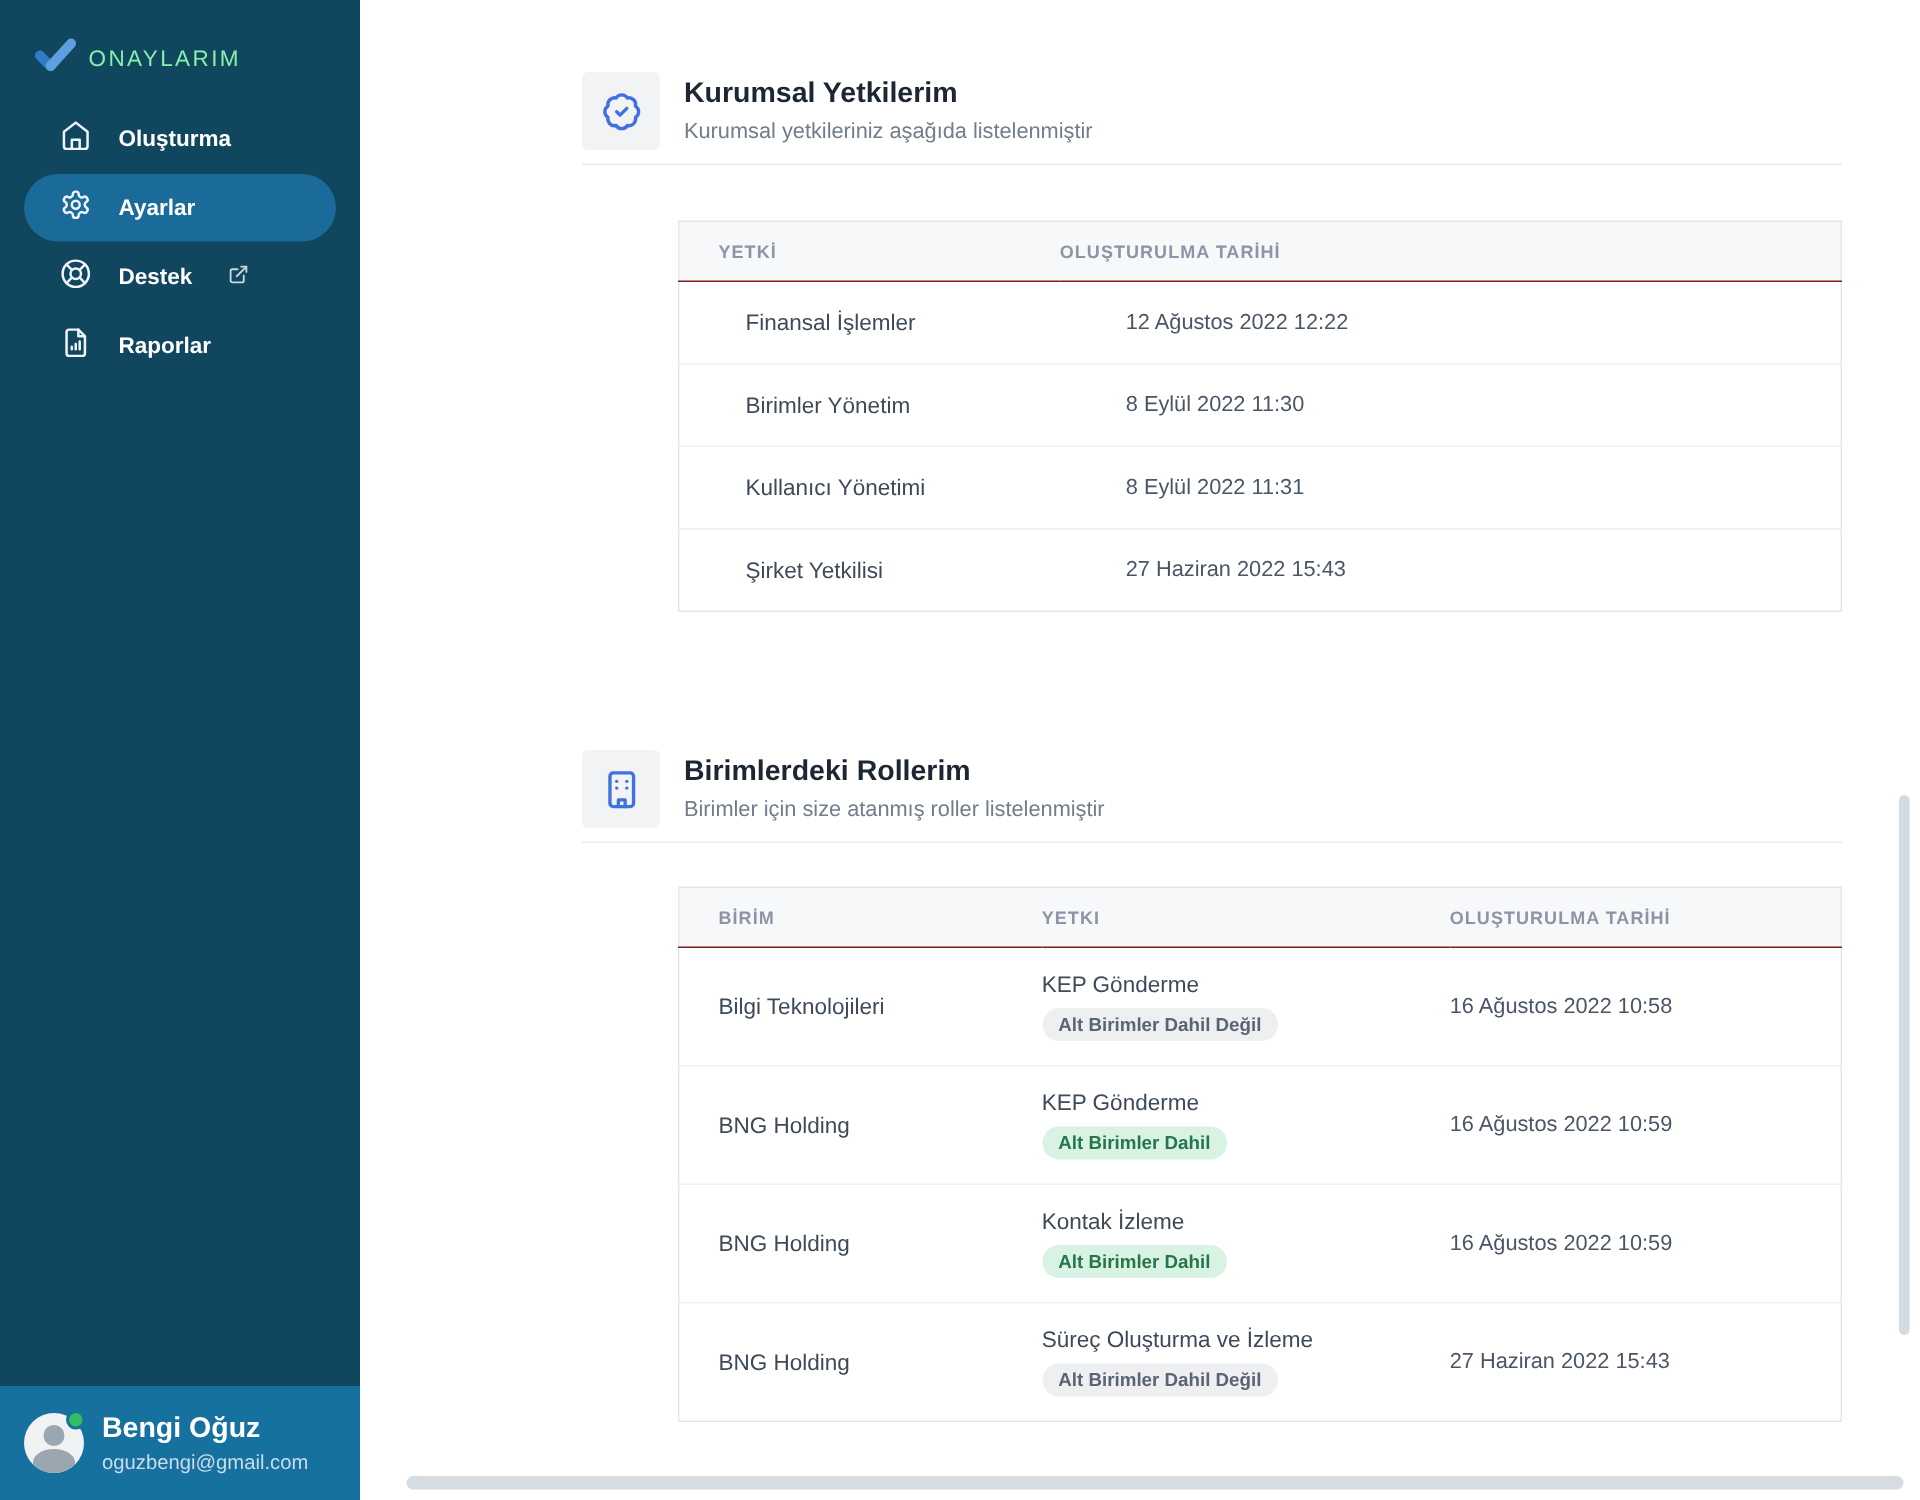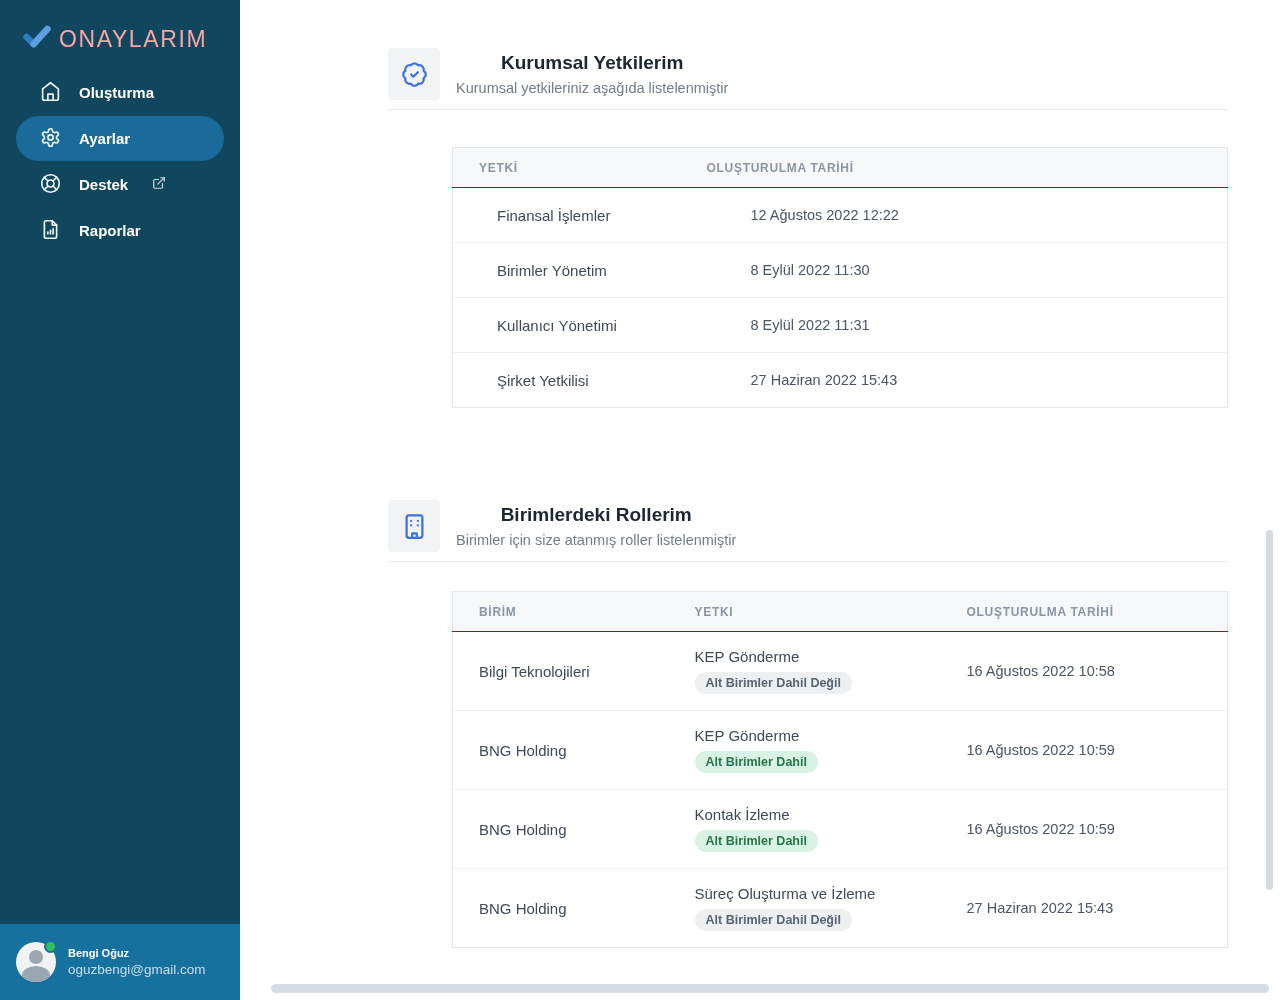--- a/index.html
+++ b/index.html
@@ -2,45 +2,45 @@
 <html><head>
 <meta charset="utf-8">
 <style>
   * { margin:0; padding:0; box-sizing:border-box; }
   html,body { width:1280px; height:1000px; overflow:hidden; background:#ffffff;
               font-family:"Liberation Sans","DejaVu Sans",sans-serif; }
 
   
   .sidebar { position:absolute; left:0; top:0; width:240px; height:1000px; background:#11465f; }
   .logo { position:absolute; top:22px; left:20px; display:flex; align-items:center; gap:5px; }
-  .logo-text { color:#fca5a5; font-size:23px; font-weight:500; letter-spacing:1.6px; }
+  .logo-text { color:#86efac; font-size:15px; font-weight:500; letter-spacing:1.6px; }
   .menu { position:absolute; top:70px; left:0; right:0; }
   .menu-item { height:45px; margin-bottom:1px; display:flex; align-items:center; gap:18px;
                padding-left:40px; color:#ffffff; font-size:15px; font-weight:700; cursor:pointer; }
   .menu-item.active { background:#1a6b99; border-radius:24px; margin-left:16px; margin-right:16px;
                       padding-left:24px; }
   .menu-item svg { flex:0 0 auto; }
   .ext { margin-left:6px; opacity:.9; }
   .user-strip { position:absolute; left:0; bottom:0; width:240px; height:76px; background:#17719f;
                 display:flex; align-items:center; padding-left:16px; gap:12px; cursor:pointer; }
   .avatar { position:relative; width:40px; height:40px; border-radius:50%; background:#f0f2f4;
             overflow:visible; flex:0 0 auto; }
   .avatar .head { position:absolute; left:13px; top:8px; width:14px; height:14px; border-radius:50%; background:#9aa6b0; }
   .avatar .body { position:absolute; left:6px; top:24px; width:28px; height:18px; border-radius:50% 50% 0 0; background:#9aa6b0; }
   .avatar-mask { position:absolute; inset:0; border-radius:50%; overflow:hidden; }
   .online-dot { position:absolute; right:-1px; top:-2px; width:13px; height:13px; border-radius:50%;
                 background:#2fbf5f; border:2px solid #17719f; }
-  .user-name { color:#ffffff; font-size:11px; font-weight:700; }
+  .user-name { color:#ffffff; font-size:19px; font-weight:700; }
   .user-email { color:#c9dcea; font-size:13.5px; margin-top:3px; }
 
   
   .main { position:absolute; left:240px; top:0; width:1040px; height:1000px; background:#ffffff; }
   .section { position:absolute; left:148px; width:840px; }
   .section-1 { top:48px; } .section-2 { top:500px; }
-  .section-head { display:flex; align-items:center; gap:16px;text-align:center; }
+  .section-head { display:flex; align-items:center; gap:16px; }
   .icon-sq { width:52px; height:52px; border-radius:4px; background:#f1f3f5;
              display:flex; align-items:center; justify-content:center; flex:0 0 auto; }
   .sec-title { font-size:19px; font-weight:700; color:#1d2733; }
   .sec-sub { font-size:14.5px; color:#717d8a; margin-top:6px; }
   .divider { height:1px; background:#e9ebee; margin-top:9px; }
 
   table { border-collapse:collapse; width:776px; margin-left:64px; background:#ffffff; }
   .tbl { border:1px solid #e4e7ea; }
   .tbl-1 { margin-top:37px; } .tbl-2 { margin-top:29px; }
   th { height:40px; background:#f7f8f9; text-align:left; font-size:12px; font-weight:700;

